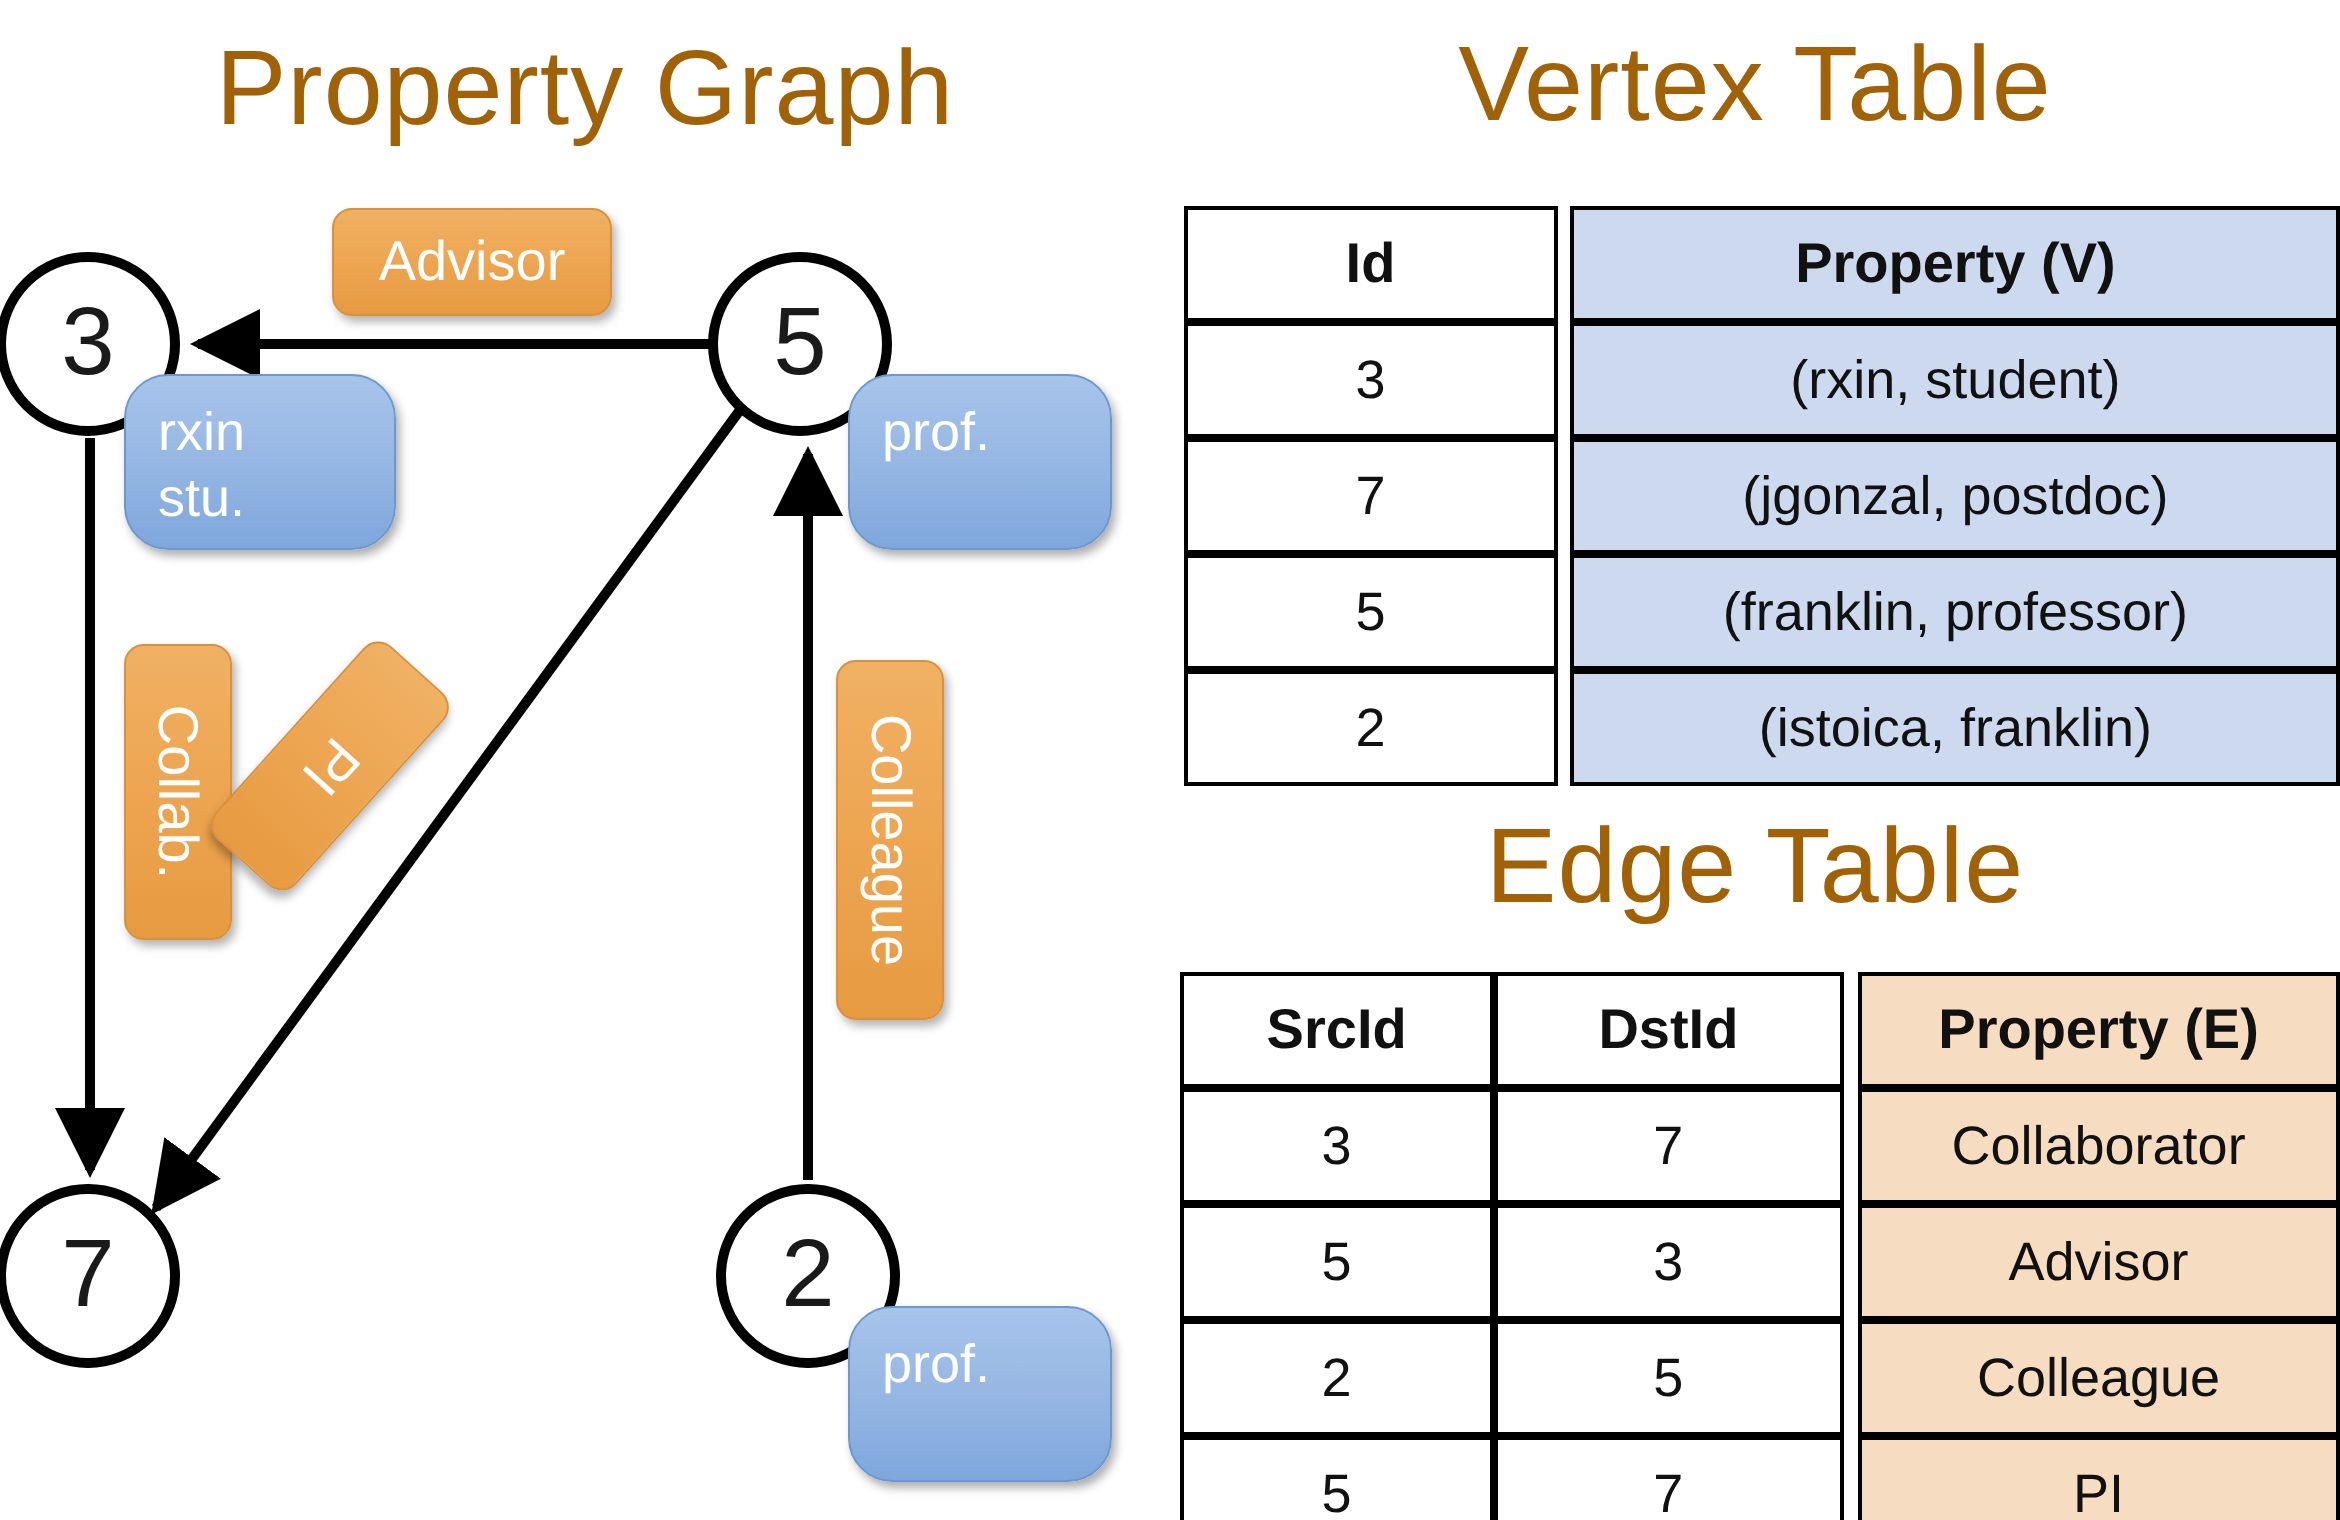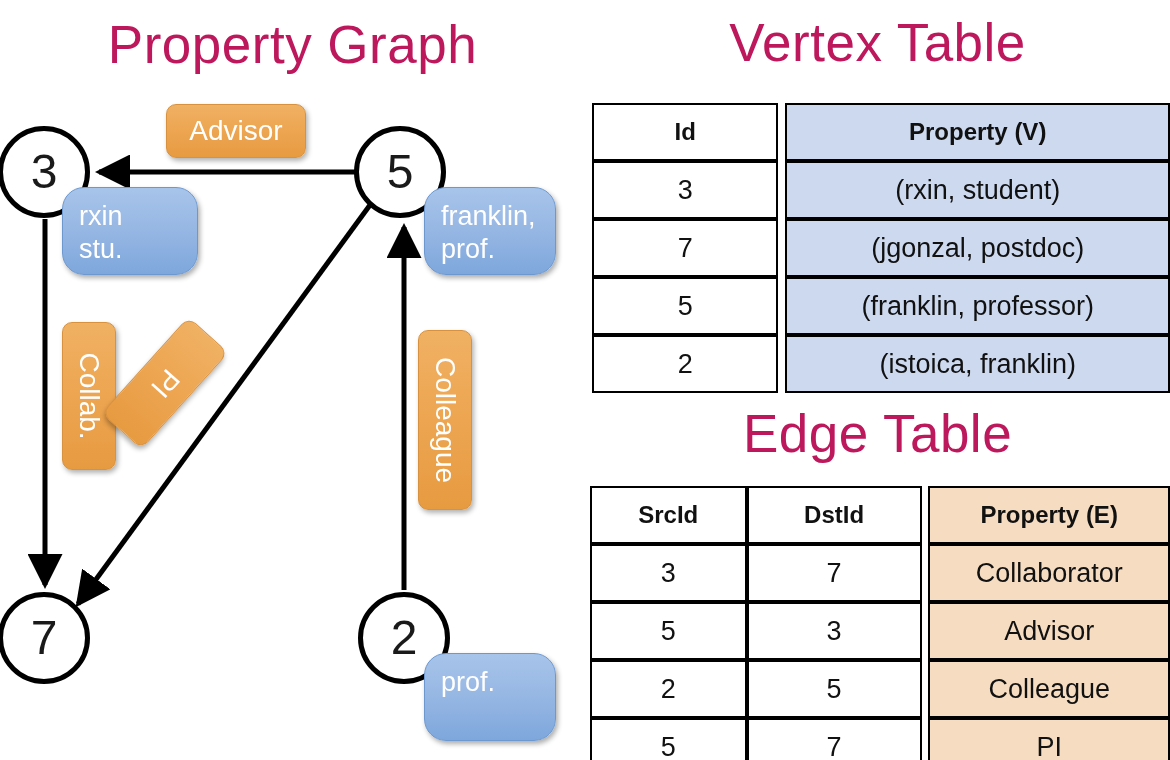--- a/index.html
+++ b/index.html
@@ -5,21 +5,21 @@
   html,body{margin:0;padding:0;}
   body{
     width:1170px;height:760px;background:#ffffff;
     font-family:"Liberation Sans", sans-serif;
     overflow:hidden;position:relative;
   }
   .stage{position:absolute;left:0;top:0;width:1170px;height:760px;}
 
   
   .title{
-    position:absolute;color:#be185d;font-weight:300;
+    position:absolute;color:#a16207;font-weight:300;
     font-family:"Liberation Sans", sans-serif;
     letter-spacing:0.5px;white-space:nowrap;
   }
   #title-property-graph{left:0;top:14px;width:585px;text-align:center;font-size:53px;line-height:62px;}
   #title-vertex-table{left:585px;top:12px;width:585px;text-align:center;font-size:53px;line-height:62px;}
   #title-edge-table{left:585px;top:403px;width:585px;text-align:center;font-size:53px;line-height:62px;}
 
   
   #graph-svg{position:absolute;left:0;top:0;width:585px;height:760px;}
 
@@ -71,21 +71,21 @@
   
   table.grid{
     position:absolute;border-collapse:separate;border-spacing:0;
     table-layout:fixed;
   }
   table.grid td{
     border:2px solid #000;background:#fff;text-align:center;
     font-size:27px;color:#111;font-weight:300;padding:0;
     font-family:"Liberation Sans", sans-serif;
   }
-  table.grid td.hdr{font-weight:bold;font-size:24px;}
+  table.grid td.hdr{font-weight:bold;font-size:28px;}
   table.grid td.fill-blue{background:#ccd9ef;}
   table.grid td.fill-orange{background:#f6dcc1;}
   table.grid td.gap{border:none;background:transparent;width:7px;padding:0;}
 
   #vertex-table{left:592px;top:103px;}
   #vertex-table td{height:54px;}
   #vertex-table .c-id{width:184px;}
   #vertex-table .c-prop{width:383px;}
 
   #edge-table{left:590px;top:486px;}
@@ -132,21 +132,20 @@
   </div>
   <div class="node" id="node-2">
     <span>2</span>
   </div>
 
   <div class="blue-box" id="vbox-rxin">
     <div>rxin</div>
     <div>stu.</div>
   </div>
   <div class="blue-box" id="vbox-franklin">
-    <div>franklin,</div>
     <div>prof.</div>
   </div>
   <div class="blue-box" id="vbox-istoica">
     <div>prof.</div>
   </div>
 
   <div class="orange-box" id="obox-advisor">
     <span>Advisor</span>
   </div>
   <div class="orange-box" id="obox-collab">

